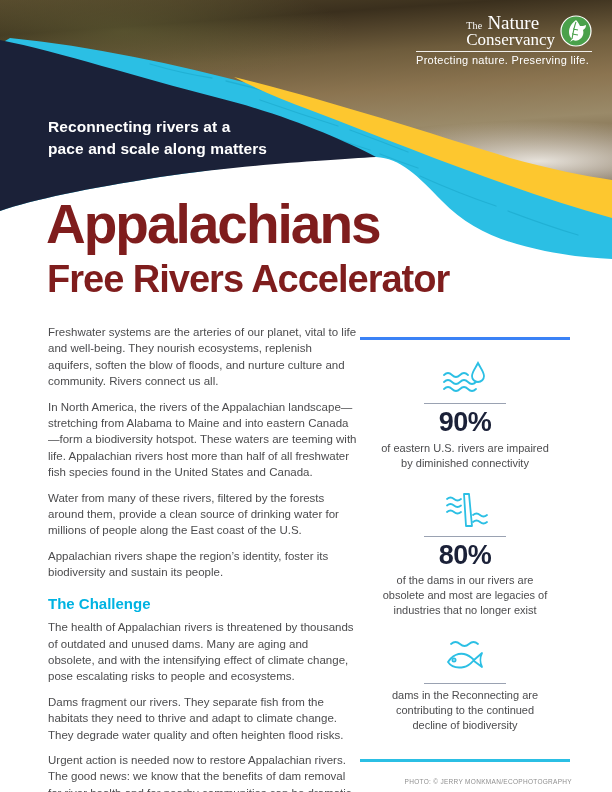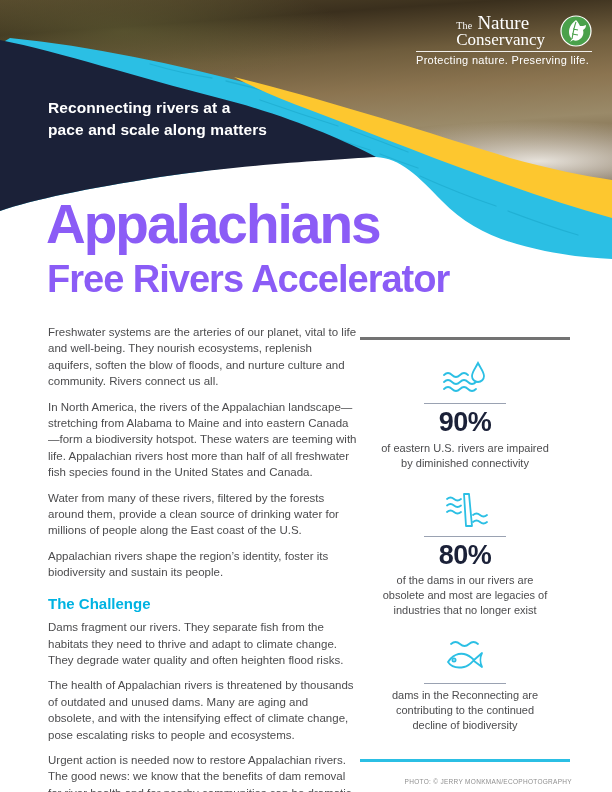--- a/index.html
+++ b/index.html
@@ -14,42 +14,42 @@
     background:
       radial-gradient(ellipse 180px 34px at 12% 78%, rgba(255,255,255,.85), rgba(255,255,255,0) 70%),
       radial-gradient(ellipse 250px 46px at 50% 66%, rgba(255,255,255,.9), rgba(255,255,255,0) 72%),
       radial-gradient(ellipse 300px 56px at 88% 52%, rgba(252,250,247,.85), rgba(255,255,255,0) 72%),
       radial-gradient(ellipse 220px 40px at 30% 46%, rgba(240,238,233,.65), rgba(255,255,255,0) 70%),
       radial-gradient(ellipse 260px 44px at 70% 86%, rgba(255,255,255,.55), rgba(255,255,255,0) 72%),
       radial-gradient(ellipse 300px 70px at 20% 10%, rgba(110,110,60,.5), rgba(0,0,0,0) 75%),
       linear-gradient(176deg,#55482c 0%,#3a2f1d 10%,#6e5c3c 22%,#8b7450 33%,#9a8a69 44%,#6b573a 58%,#4a3a24 72%,#2e2415 86%,#241c10 100%);
   }
   .curves{position:absolute;inset:0;display:block;}
-  .banner{position:absolute;left:48px;top:97px;color:#ffffff;font-size:15.5px;font-weight:bold;line-height:22px;letter-spacing:.1px;}
+  .banner{position:absolute;left:48px;top:116px;color:#ffffff;font-size:15.5px;font-weight:bold;line-height:22px;letter-spacing:.1px;}
   
   .logo{position:absolute;top:13px;right:20px;width:176px;color:#ffffff;}
-  .logo-row{display:flex;align-items:center;justify-content:flex-end;gap:15px;}
+  .logo-row{display:flex;align-items:center;justify-content:flex-end;gap:5px;}
   .logo-text{font-family:"Liberation Serif",serif;text-align:left;line-height:1;}
   .logo-the{font-size:10px;letter-spacing:.2px;}
   .logo-nature{font-size:19px;margin-left:1px;}
   .logo-conservancy{font-size:17px;margin-top:-1px;}
   .logo-rule{border-top:1px solid rgba(255,255,255,.9);margin:3px 0 2px 0;}
   .logo-tagline{font-size:11px;letter-spacing:.3px;text-align:left;white-space:nowrap;}
   
-  .title-block{position:absolute;left:46px;top:197px;color:#8b5cf6;}
+  .title-block{position:absolute;left:46px;top:197px;color:#7f1d1d;}
   .title-main{font-size:55px;font-weight:bold;letter-spacing:-2px;line-height:1;margin:0;}
   .title-sub{font-size:38px;font-weight:bold;letter-spacing:-1px;line-height:1;margin:8px 0 11px 1px;}
   
   .body-col{position:absolute;left:48px;top:324px;width:310px;color:#4c4c4e;font-size:11.5px;line-height:16.4px;}
   .body-col p{margin:0 0 9px 0;}
   .challenge-heading{color:#00b3e2;font-size:15px;font-weight:bold;margin:15px 0 7px 0;}
   
   .sidebar{
     position:absolute;left:360px;top:337px;width:210px;height:419px;
-    border-top:3px solid #737373;border-bottom:3px solid #2bbfe4;
+    border-top:3px solid #3b82f6;border-bottom:3px solid #2bbfe4;
     text-align:center;color:#4c4c4e;
   }
   .stat{margin-top:20px;}
   .stat-icon{display:block;margin:0 auto 4px auto;}
   .stat-divider{width:82px;border:none;border-top:1px solid #9aa2b2;margin:7px auto 4px auto;}
   .stat-value{font-size:27px;font-weight:bold;color:#1b2138;letter-spacing:-.5px;line-height:1.1;}
   .stat-caption{font-size:11px;line-height:15px;width:176px;margin:3px auto 0 auto;}
   
   .credit{position:absolute;right:40px;bottom:7px;font-size:6.5px;letter-spacing:.3px;color:#8f8f8f;}
 </style>
@@ -108,22 +108,22 @@
     <h1 class="title-main">Appalachians</h1>
     <h2 class="title-sub">Free Rivers Accelerator</h2>
   </div>
 
   <div class="body-col">
     <p>Freshwater systems are the arteries of our planet, vital to life and well-being. They nourish ecosystems, replenish aquifers, soften the blow of floods, and nurture culture and community. Rivers connect us all.</p>
     <p>In North America, the rivers of the Appalachian landscape—stretching from Alabama to Maine and into eastern Canada—form a biodiversity hotspot. These waters are teeming with life. Appalachian rivers host more than half of all freshwater fish species found in the United States and Canada.</p>
     <p>Water from many of these rivers, filtered by the forests around them, provide a clean source of drinking water for millions of people along the East coast of the U.S.</p>
     <p>Appalachian rivers shape the region’s identity, foster its biodiversity and sustain its people.</p>
     <h3 class="challenge-heading">The Challenge</h3>
+    <p>The health of Appalachian rivers is threatened by thousands of outdated and unused dams. Many are aging and obsolete, and with the intensifying effect of climate change, pose escalating risks to people and ecosystems.</p>
     <p>Dams fragment our rivers. They separate fish from the habitats they need to thrive and adapt to climate change. They degrade water quality and often heighten flood risks.</p>
-    <p>The health of Appalachian rivers is threatened by thousands of outdated and unused dams. Many are aging and obsolete, and with the intensifying effect of climate change, pose escalating risks to people and ecosystems.</p>
     <p>Urgent action is needed now to restore Appalachian rivers. The good news: we know that the benefits of dam removal for river health and for nearby communities can be dramatic and durable—and we have a plan.</p>
   </div>
 
   <div class="sidebar">
 
     <div class="stat">
       <svg class="stat-icon" width="48" height="36" viewBox="0 0 48 36" aria-hidden="true">
         <g stroke="#2bbfe4" stroke-width="1.8" fill="none" stroke-linecap="round">
           <path d="M3,15 q4,-4 8,0 q4,4 8,0 q4,-4 8,0"></path>
           <path d="M3,22 q4,-4 8,0 q4,4 8,0 q4,-4 8,0 q4,4 8,0"></path>

